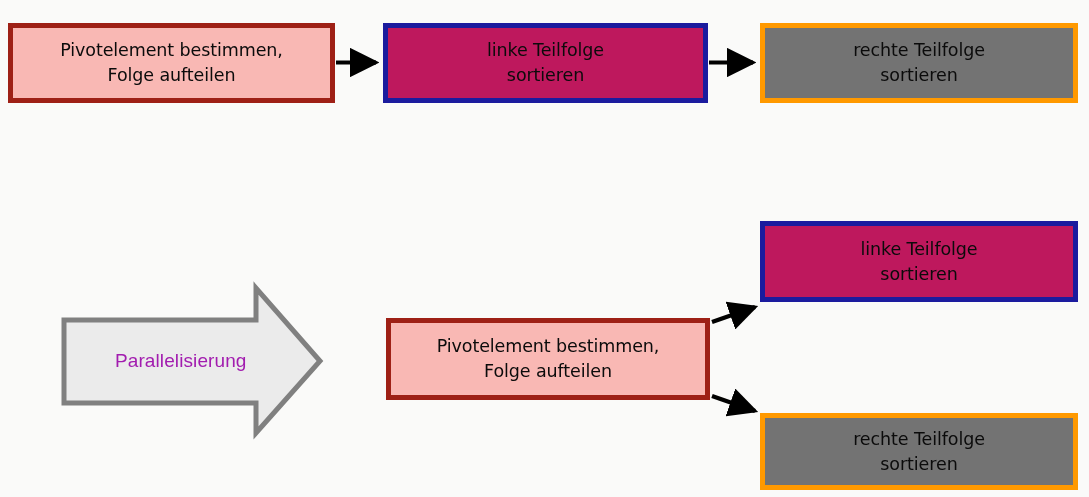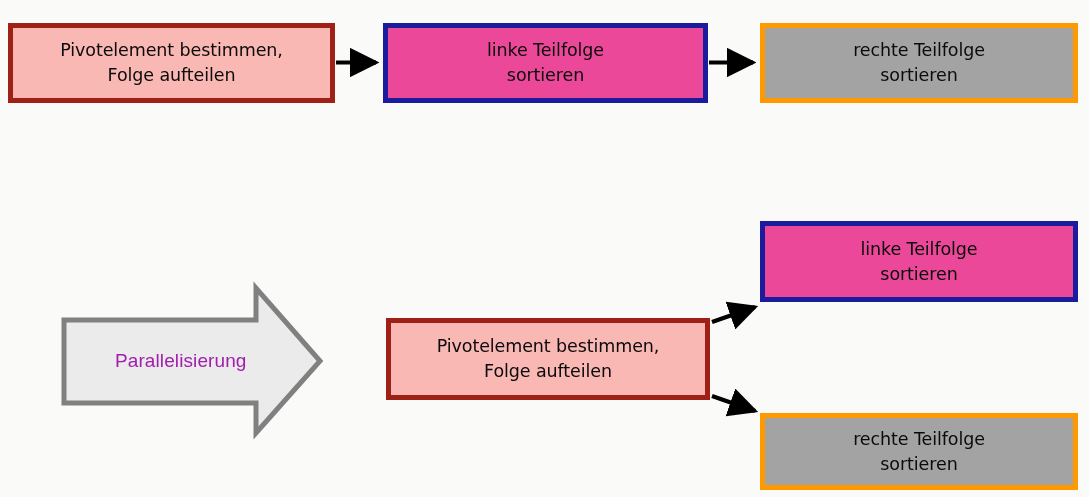--- a/index.html
+++ b/index.html
@@ -32,25 +32,25 @@
     line-height: 25px;
     letter-spacing: -0.1px;
     white-space: pre-line;
     font-family: "DejaVu Sans", sans-serif;
   }
   .node-red {
     background: #f9b8b4;
     border: 5px solid #9e2016;
   }
   .node-blue {
-    background: #ec4899;
+    background: #be185d;
     border: 5px solid #1b1b9e;
   }
   .node-yellow {
-    background: #a3a3a3;
+    background: #737373;
     border: 5px solid #ff9900;
   }
   .arrow-svg {
     position: absolute;
     left: 0;
     top: 0;
     width: 1089px;
     height: 497px;
     overflow: visible;
     pointer-events: none;

